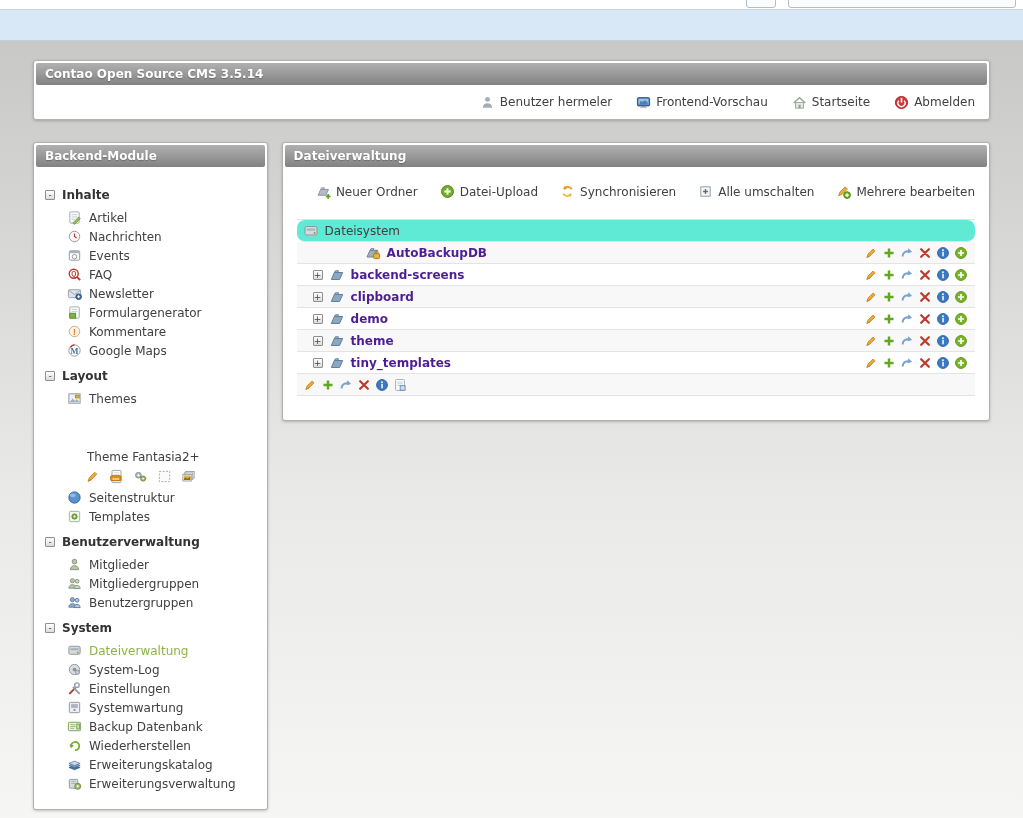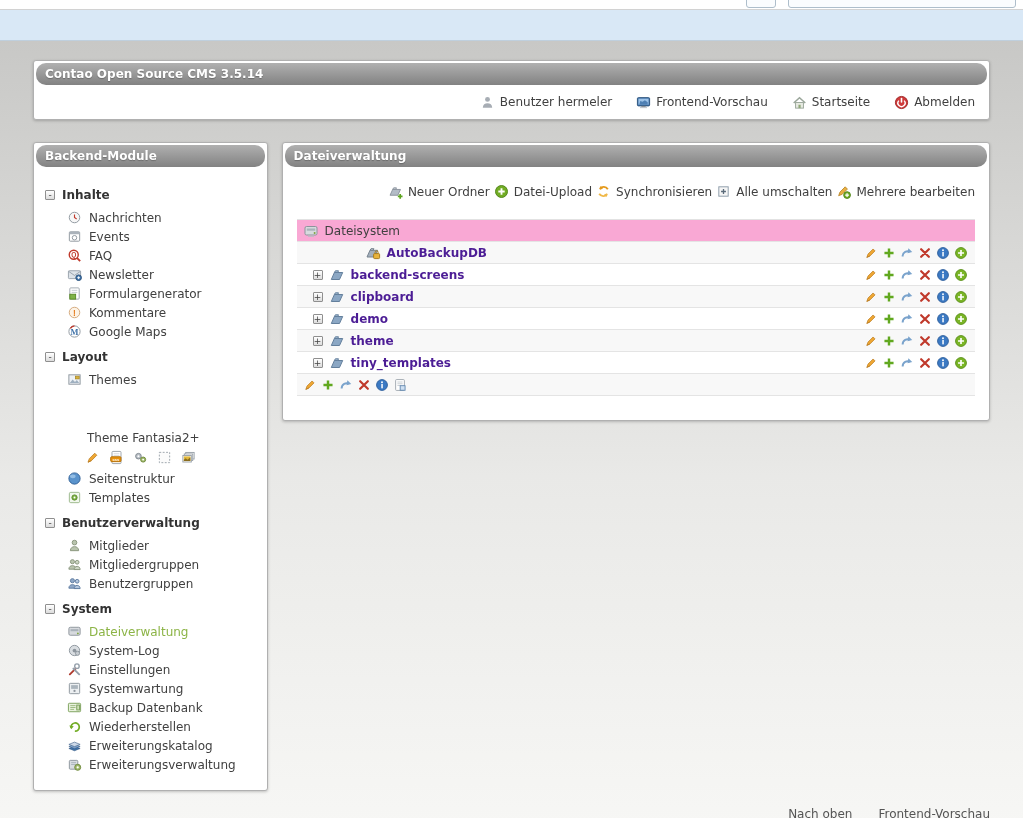--- a/index.html
+++ b/index.html
@@ -13,21 +13,21 @@
   .chrome-box { position:absolute; top:-6px; height:14px; border:1px solid #aebecb; border-radius:3px; background:#fafcfe; }
   .chrome-box.b1 { left:746px; width:30px; }
   .chrome-box.b2 { left:788px; width:228px; }
   .bluebar { height:31px; background:#d9e8f6; border-bottom:1px solid #bfcfdd; }
   .page { background:linear-gradient(#c8c8c6, #e9e9e7 55%, #f7f7f5); padding:19px 33px 12px 33px; min-height:776px; }
 
   .panelbox { background:#fff; border:1px solid #b0b0b0; border-radius:3px; box-shadow:0 1px 3px rgba(0,0,0,.22); }
   .titlebar {
     margin:2px; height:22px; line-height:22px; padding:0 9px;
     background:linear-gradient(#b0b0b0,#828282); color:#fff; font-weight:bold;
-    border-radius:10px; font-size:12px; text-shadow:0 1px 1px rgba(0,0,0,.25);
+    border-radius:2px; font-size:12px; text-shadow:0 1px 1px rgba(0,0,0,.25);
   }
 
   
   .menubar { height:32px; display:flex; justify-content:flex-end; align-items:center; gap:24px; padding:0 14px 2px 14px; }
   .menu-item { display:flex; align-items:center; gap:5px; color:#404040; cursor:pointer; white-space:nowrap; }
 
   .cols { display:flex; align-items:flex-start; gap:14px; margin-top:22px; }
   .leftpanel { width:245px; min-height:641px; }
   .mainpanel { width:740px; min-height:279px; }
 
@@ -41,26 +41,26 @@
     font-size:9px; line-height:8px; text-align:center; color:#444; display:inline-block; border-radius:1px;
   }
   .side-item { display:flex; align-items:center; gap:7px; padding:2px 0 2px 25px; cursor:pointer; min-height:19px; }
   .side-item .label { color:#404040; }
   .side-item.active .label { color:#8cb446; }
   .theme-name { padding:3px 0 2px 45px; color:#404040; min-height:19px;margin-top:39px; }
   .theme-actions { display:flex; align-items:center; gap:9px; padding:3px 0 4px 43px; min-height:22px; }
 
   
   .main-content { padding:0 14px 22px 14px; }
-  .toolbar { display:flex; justify-content:flex-end; align-items:center; gap:4px; margin:17px 0 20px 0; }
+  .toolbar { display:flex; justify-content:flex-end; align-items:center; gap:22px; margin:17px 0 20px 0; }
   .tool { display:flex; align-items:center; gap:5px; color:#404040; cursor:pointer; white-space:nowrap; }
 
   .tree { border-top:1px solid #e2e2e2; }
   .trow { display:flex; align-items:center; height:22px; border-bottom:1px solid #e4e4e4; padding:0 7px 0 6px; background:#fff; }
-  .trow.root { background:#f9a8d4; }
+  .trow.root { background:#5eead4;border-radius:8px; }
   .trow.odd { background:#f8f8f8; }
   .tleft { display:flex; align-items:center; gap:6px; flex:1; min-width:0; }
   .tleft .sp { display:inline-block; height:1px; }
   .fname { font-weight:bold; color:#4c1d95; cursor:pointer; }
   .fname.plain { font-weight:normal; color:#555; }
   .rootname { color:#404040; }
   .size { color:#9c9c9c; }
   .tactions { display:flex; align-items:center; gap:4px; }
   .tactions .icon { cursor:pointer; }
 
@@ -136,20 +136,30 @@
       <div class="titlebar">Backend-Module</div>
       <div class="side-content" id="sidecontent">
           <div class="section">
             <div class="section-header">
               <span class="toggle-box">-</span>
               <b>Inhalte</b>
             </div>
             <div class="side-item">
               <span class="icon i15">
                 <svg viewBox="0 0 16 16" xmlns="http://www.w3.org/2000/svg">
+                  <rect x="3" y="2" width="10" height="12" rx="1" fill="#fdfdfd" stroke="#a0a8b0"></rect>
+                  <path d="M5 5h6M5 7.4h6M5 9.8h3.6" stroke="#c3c9cf"></path>
+                  <path d="M6.2 13.8 12.4 7.4l1.8 1.8-6.3 6.3z" fill="#8fbf4a" stroke="#5f8f2a" stroke-width=".7"></path>
+                </svg>
+              </span>
+              <span class="label">Artikel</span>
+            </div>
+            <div class="side-item">
+              <span class="icon i15">
+                <svg viewBox="0 0 16 16" xmlns="http://www.w3.org/2000/svg">
                   <circle cx="8" cy="8" r="5.6" fill="#f7f7f7" stroke="#8d959d"></circle>
                   <path d="M8 4.8V8l2.3 1.6" fill="none" stroke="#c0392b" stroke-width="1.2"></path>
                 </svg>
               </span>
               <span class="label">Nachrichten</span>
             </div>
             <div class="side-item">
               <span class="icon i15">
                 <svg viewBox="0 0 16 16" xmlns="http://www.w3.org/2000/svg">
                   <rect x="2.5" y="3" width="11" height="10" rx="1" fill="#fff" stroke="#8d959d"></rect>

